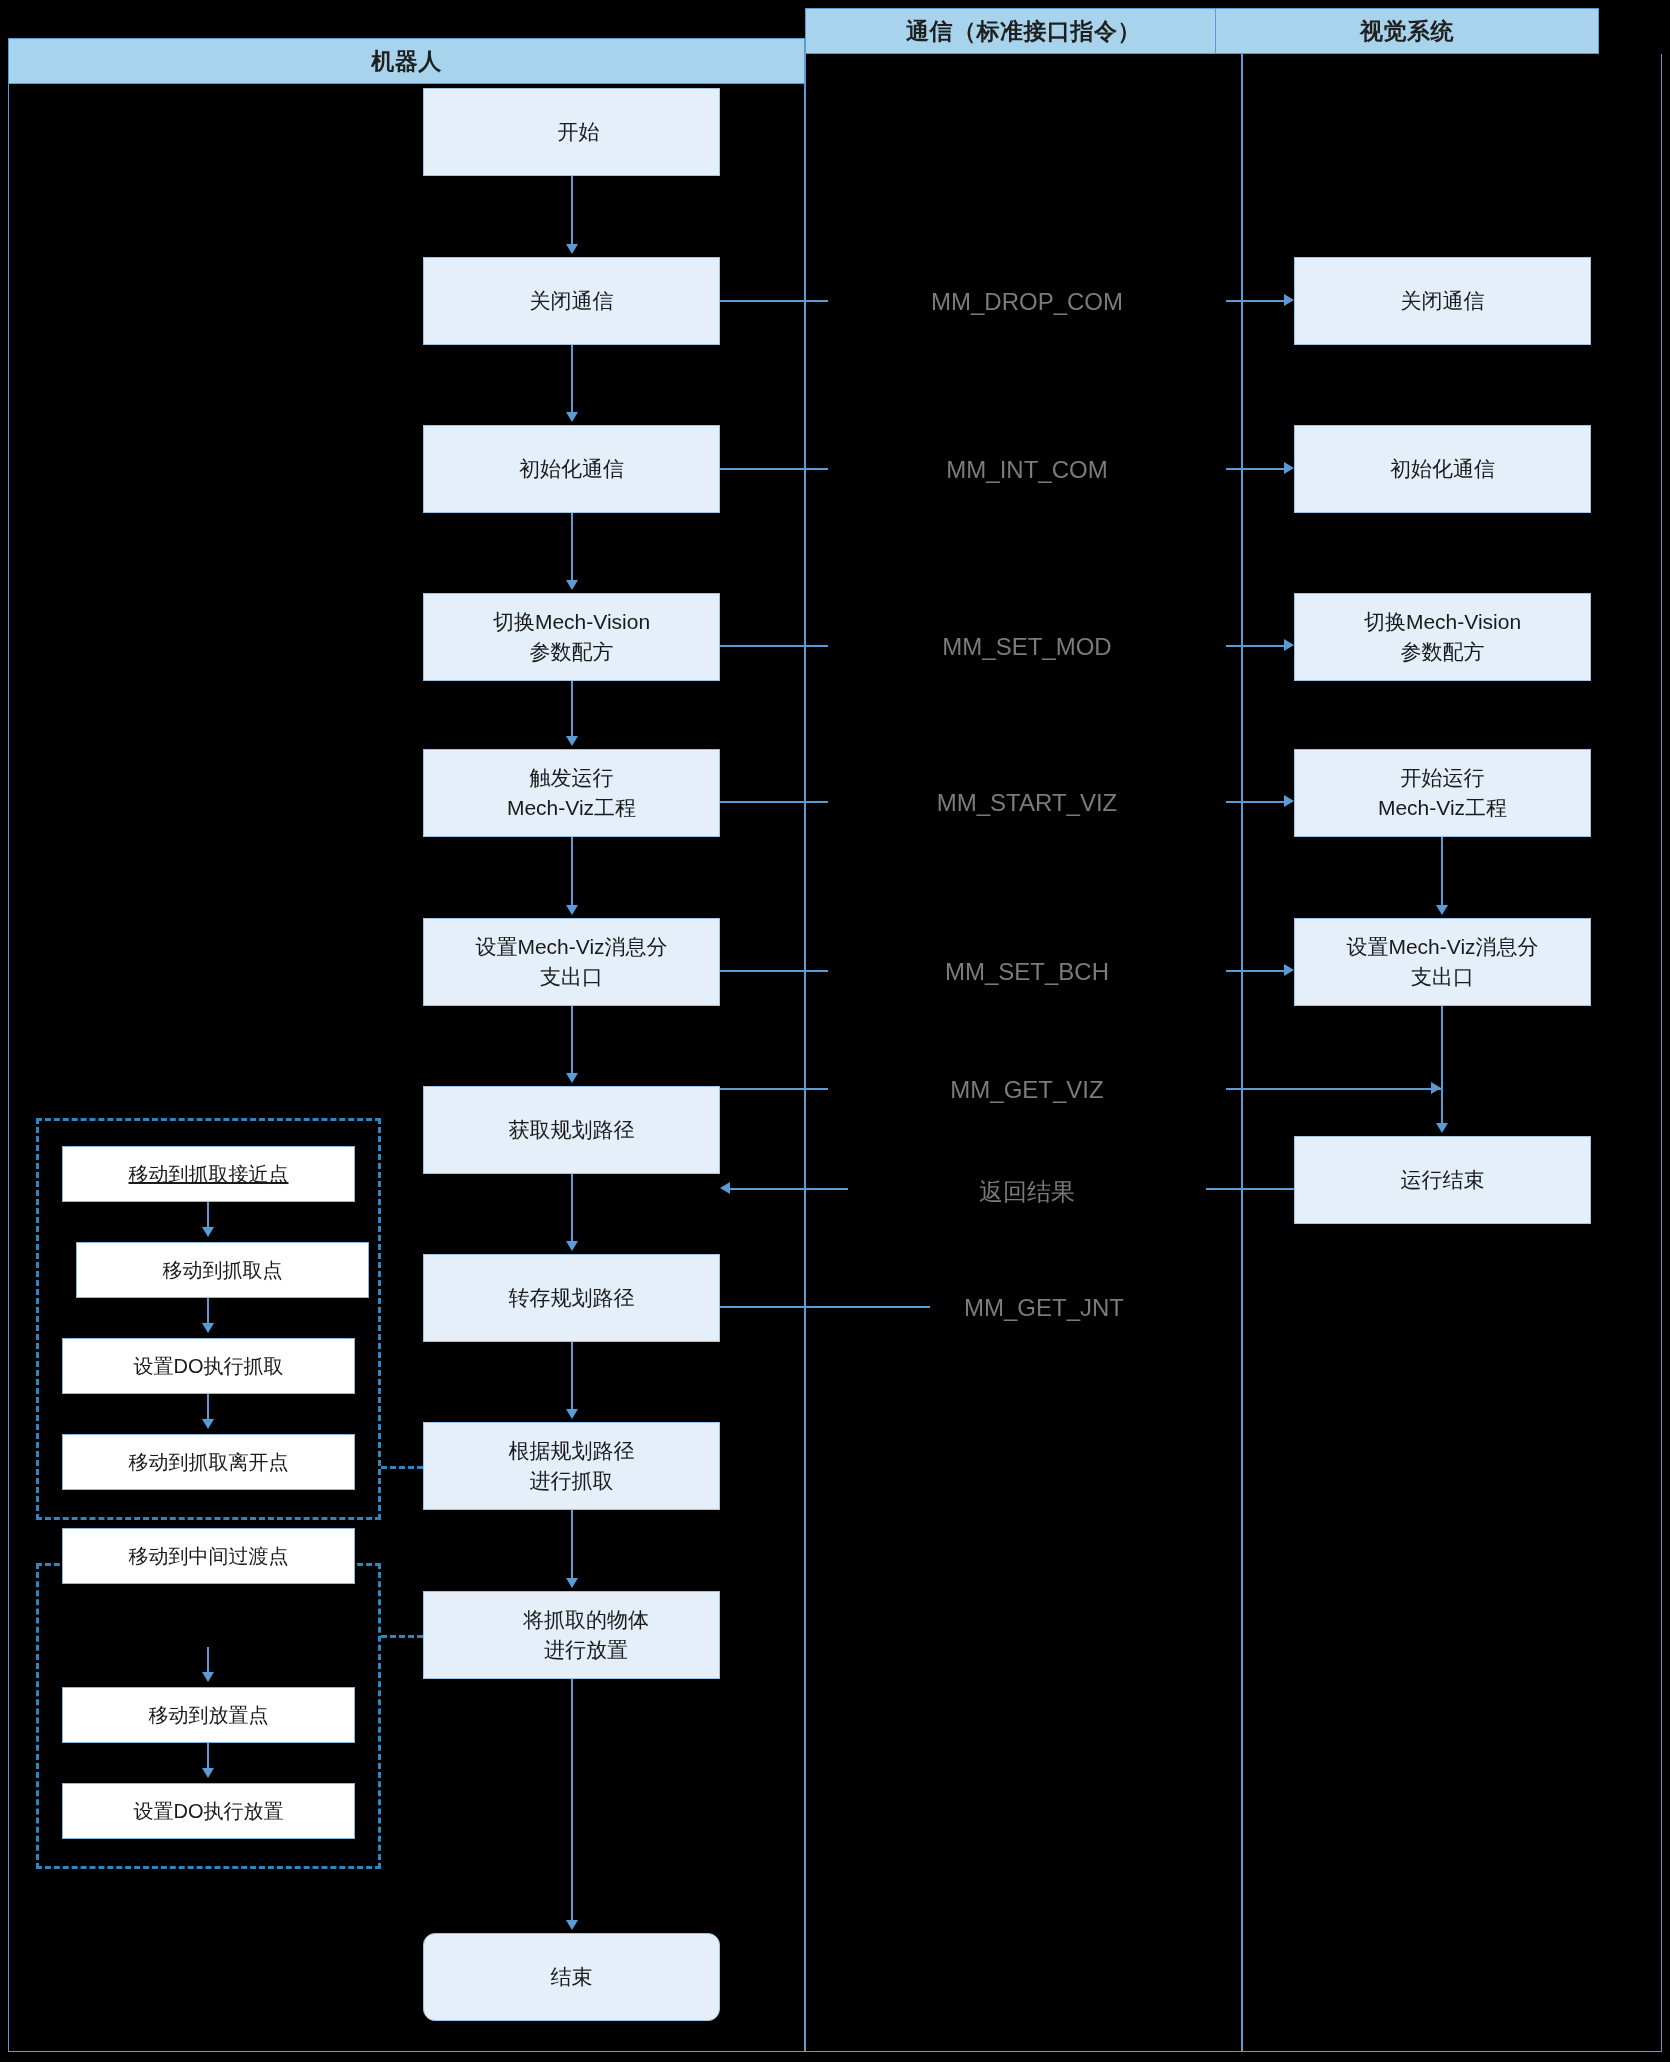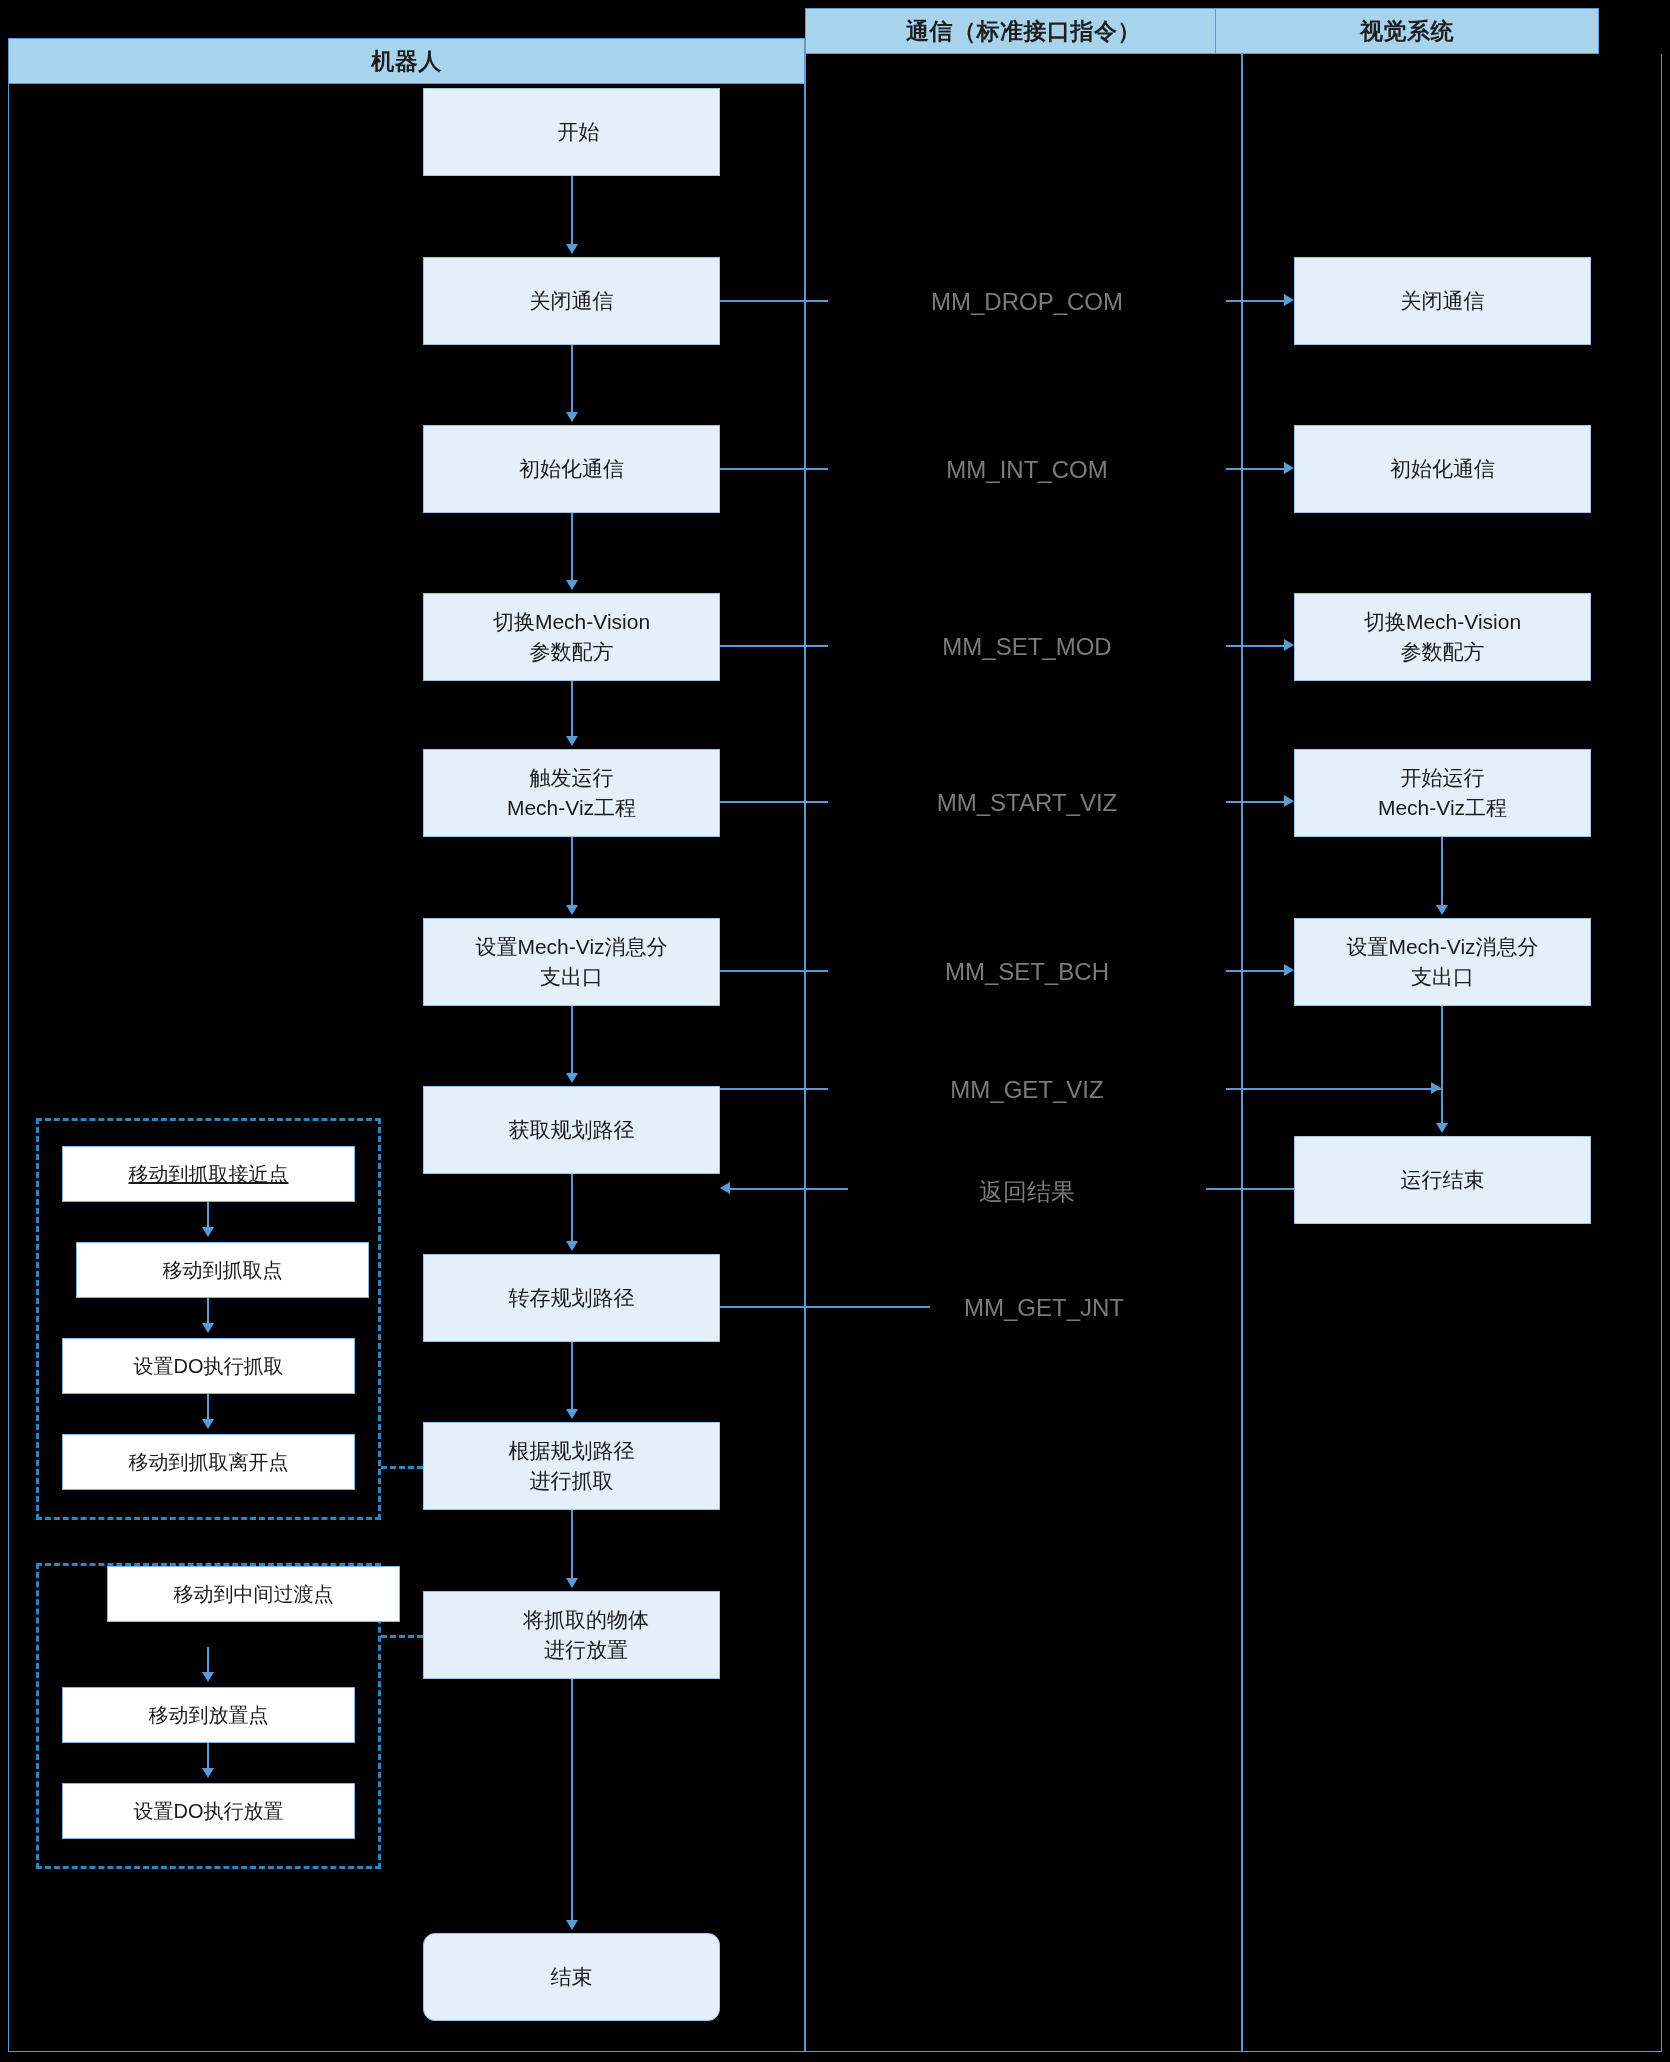--- a/index.html
+++ b/index.html
@@ -311,21 +311,21 @@
   <div class="arrow-down" style="left:202px; top:1419px;"></div>
 
   <div class="node white" style="left:62px; top:1434px; width:293px; height:56px;">
     <span>移动到抓取离开点</span>
   </div>
 
   <div class="dash-connector" style="left:381px; top:1466px; width:42px;"></div>
 
   <div class="group-frame" style="left:36px; top:1563px; width:345px; height:306px;"></div>
 
-  <div class="node white" style="left:62px; top:1566px; width:293px; height:56px;margin-left:45px;">
+  <div class="node white" style="left:62px; top:1528px; width:293px; height:56px;">
     <span>移动到中间过渡点</span>
   </div>
   <div class="vline" style="left:207px; top:1647px; height:28px;"></div>
   <div class="arrow-down" style="left:202px; top:1672px;"></div>
 
   <div class="node white" style="left:62px; top:1687px; width:293px; height:56px;">
     <span>移动到放置点</span>
   </div>
   <div class="vline" style="left:207px; top:1743px; height:28px;"></div>
   <div class="arrow-down" style="left:202px; top:1768px;"></div>

